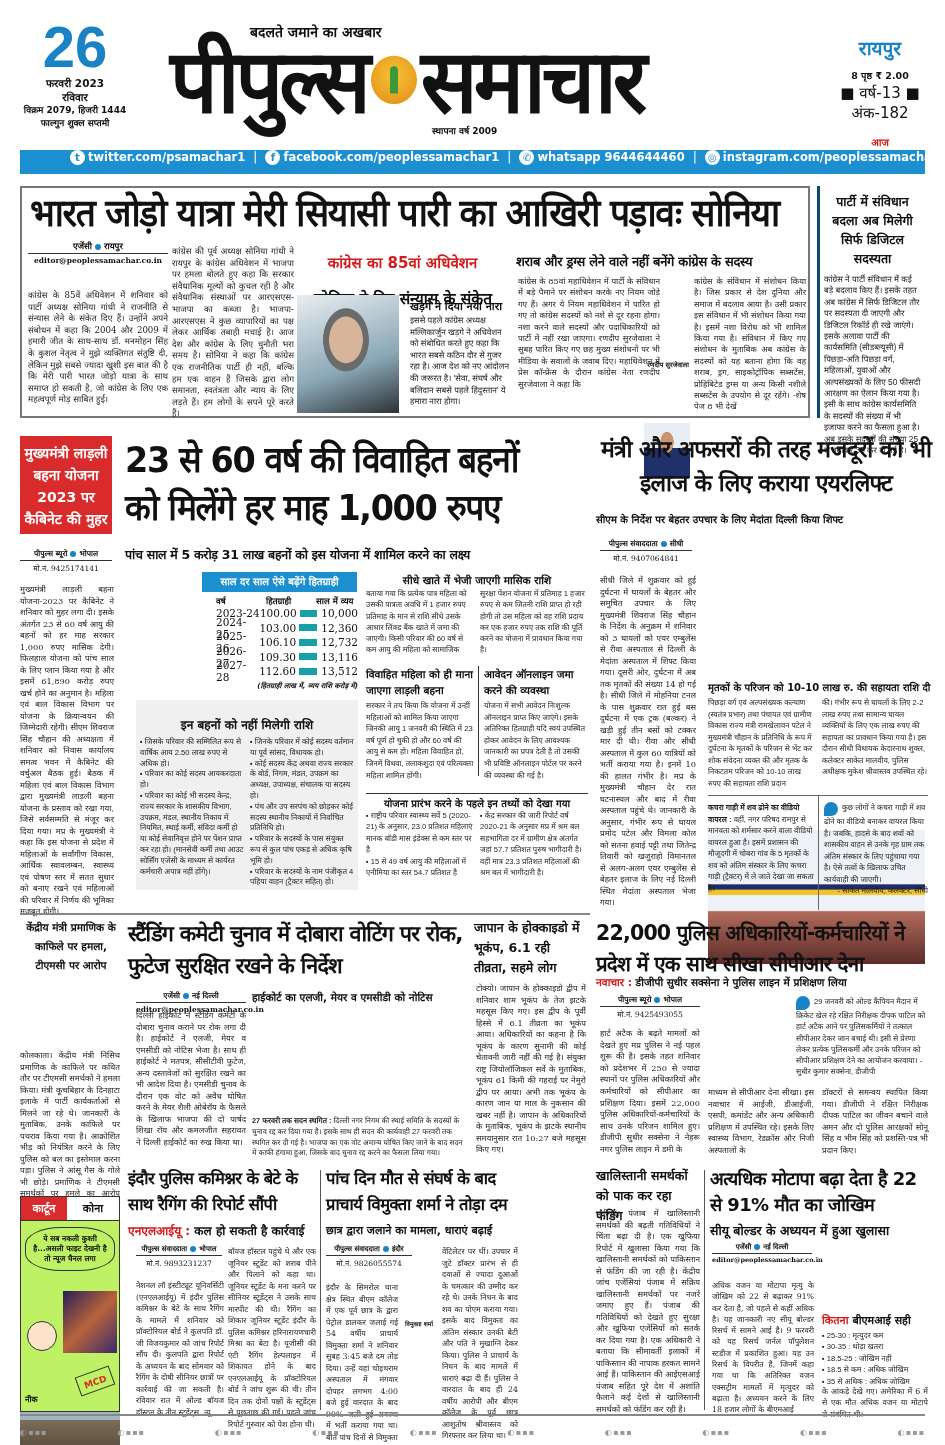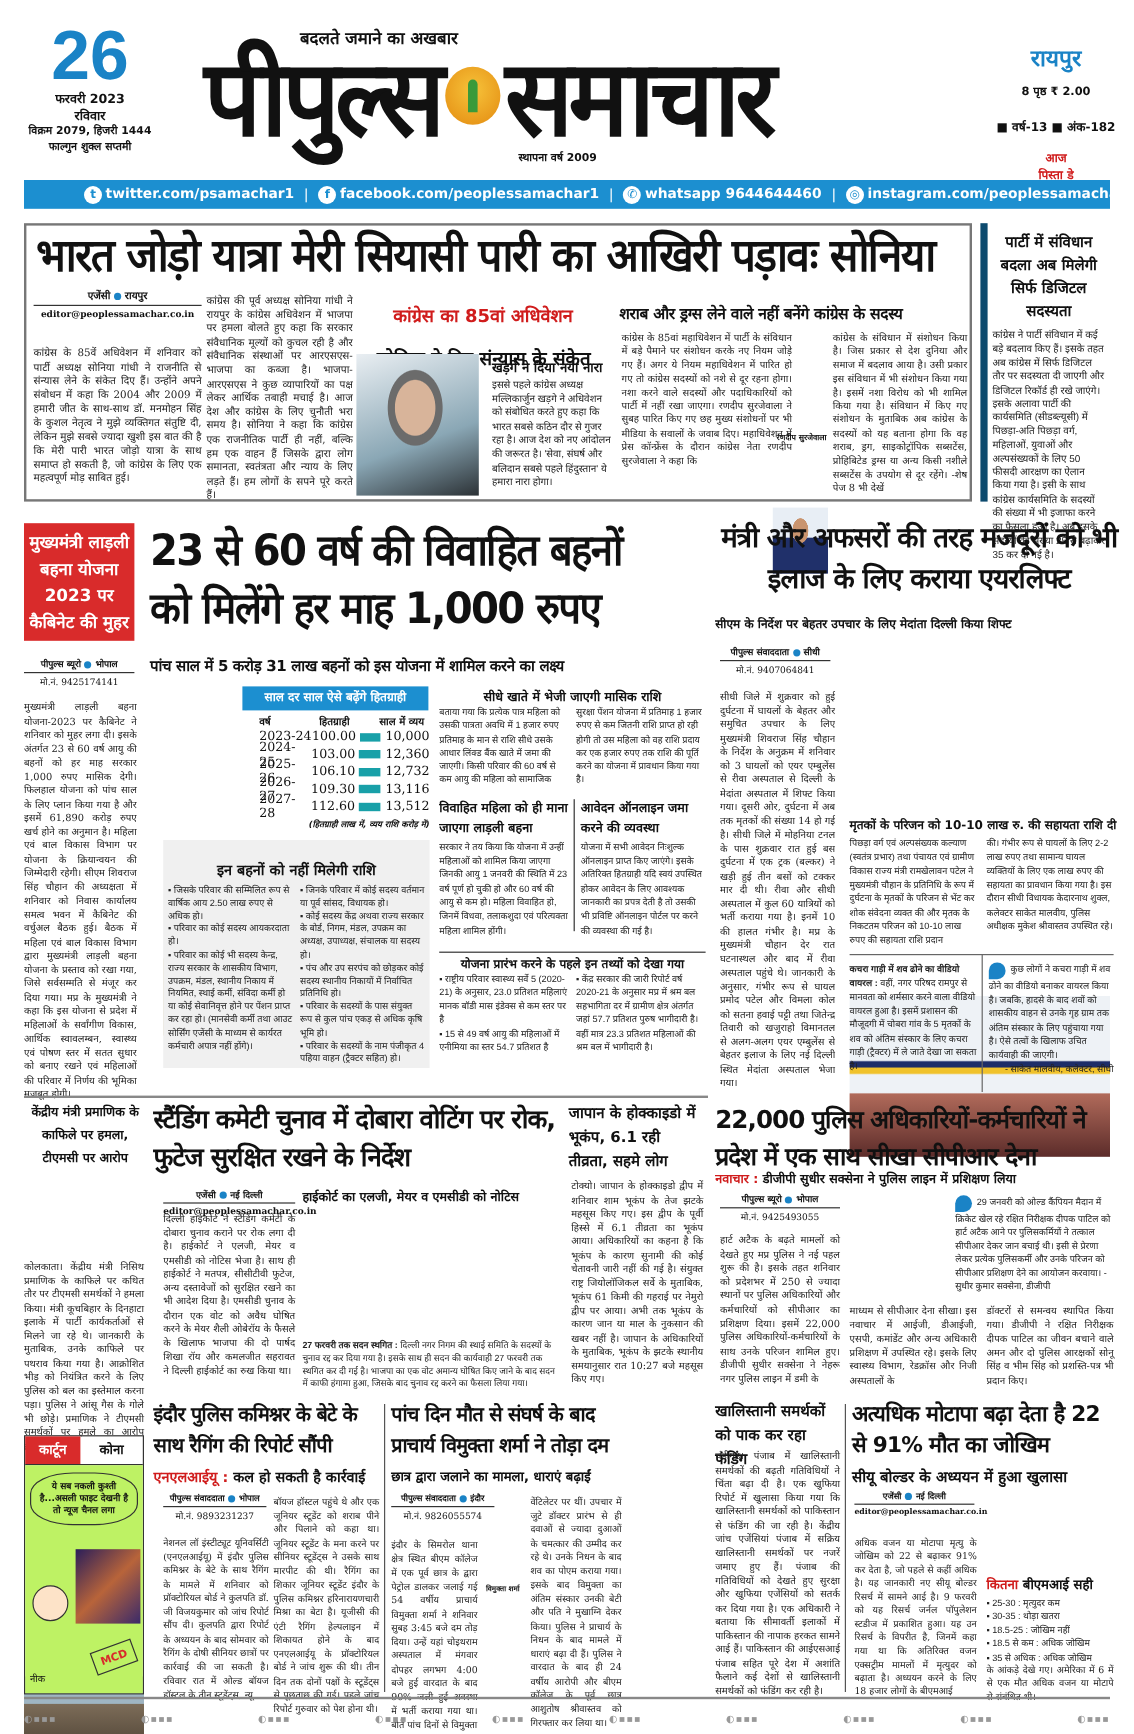--- a/index.html
+++ b/index.html
@@ -11,29 +11,29 @@
 .date-line{font-size:10.5px;line-height:14px;font-weight:bold}
 .date-line.small{font-size:9px;line-height:13px}
 .tagline{left:250px;top:22px;font-size:14px;font-weight:bold}
 .logo{left:170px;top:40px;width:600px;height:85px;font:bold 84px/85px "DejaVu Sans",sans-serif;letter-spacing:-4px;white-space:nowrap;transform:scaleY(1.05)}
 .logo .emblem{display:inline-block;width:46px;height:46px;border-radius:50%;background:radial-gradient(circle at 50% 40%,#f7c33a,#e38a10);vertical-align:middle;margin:0 4px;position:relative;top:-8px}
 .logo .emblem:after{content:"";position:absolute;left:19px;top:10px;width:8px;height:26px;background:#3a9a3a;border-radius:4px 4px 0 0}
 .founded{left:432px;top:124px;font-size:9px;font-weight:bold}
 .right-block{left:820px;top:35px;width:120px;text-align:center}
 .city{font:bold 19px "DejaVu Sans",sans-serif;color:#1a83c6}
 .pages{font-size:9.5px;font-weight:bold;margin-top:8px}
-.issue{font-size:10px;font-weight:bold;margin-top:16px}
+.issue{font-size:15px;font-weight:normal;margin-top:0}
 .today{font-size:10px;font-weight:bold;color:#d01c1c;margin-top:14px;line-height:14px}
-.social-bar{left:20px;top:150px;width:905px;height:24px;background:#1c8fd0;color:#fff;display:flex;align-items:center;padding-left:50px;font-size:11.5px;font-weight:bold;gap:6px;white-space:nowrap}
+.social-bar{left:20px;top:150px;width:905px;height:24px;background:#1c8fd0;color:#fff;display:flex;padding-left:50px;font-size:11.5px;font-weight:bold;gap:6px;white-space:nowrap}
 .social-bar .sep{opacity:.8;margin:0 2px}
 .soc-icon{display:inline-block;width:15px;height:15px;border-radius:50%;background:#fff;color:#1c8fd0;font-size:10px;line-height:15px;text-align:center;margin-right:3px;vertical-align:middle}
 .box{border:2px solid #777}
 .lead-box{left:20px;top:186px;width:790px;height:232px}
 .lead-head{left:30px;top:190px;font:bold 38px/46px "DejaVu Sans",sans-serif;letter-spacing:-1.5px;white-space:nowrap;transform:scaleX(.93);transform-origin:left}
-.side-box{left:817px;top:186px;width:108px;height:232px;border-left:6px solid #0c4a6e;padding:0 4px}
+.side-box{left:817px;top:186px;width:108px;height:232px;border-left:3px solid #0c4a6e;padding:0 4px}
 .side-head{font:bold 12.5px/19px "DejaVu Sans",sans-serif;text-align:center;margin-top:6px}
 .body-txt{font-family:"DejaVu Serif",serif;font-size:8.6px;line-height:11.6px;text-align:justify;color:#222}
 .sans-txt{font-family:"Liberation Sans",sans-serif;font-size:9px;line-height:12px;color:#222}
 .byline{font-size:8.5px;font-weight:bold;text-align:center;border-bottom:1px solid #333;padding-bottom:2px}
 .dot{display:inline-block;width:6px;height:6px;border-radius:50%;background:#1a83c6;margin:0 3px;vertical-align:middle}
 .email{font-family:"DejaVu Serif",serif;font-size:7.5px;text-align:center;padding-top:2px;font-weight:bold}
 .red{color:#d01c1c}
 .photo{background:linear-gradient(135deg,#6a6f7a,#c5a48c 40%,#6d4b3c 70%,#2a3540);position:relative;overflow:hidden}
 .photo.sonia{background:radial-gradient(ellipse at 48% 38%,#d8b49a 0 22%,#6b6b6b 23% 30%,transparent 31%),linear-gradient(160deg,#e9eef2,#8aa7b5 60%,#2c3236)}
 .photo.surjewala{background:radial-gradient(ellipse at 50% 35%,#c9946f 0 20%,transparent 21%),linear-gradient(#e8eef5 0 45%,#20306a 46%)}
@@ -225,21 +225,21 @@
 <div class="abs" style="left:20px;top:1196px;width:100px;height:216px;border:1px solid #333">
   <div style="display:flex;height:24px;border-bottom:1px solid #333">
     <div style="width:46px;background:#d92b2b;color:#fff;font:bold 11px/24px 'DejaVu Sans',sans-serif;text-align:center">कार्टून</div>
     <div style="flex:1;font:bold 11px/24px 'DejaVu Sans',sans-serif;text-align:center">कोना</div>
   </div>
   <div class="photo cartoon" style="height:190px;position:relative">
     <div style="position:absolute;left:4px;top:6px;width:90px;border:1px solid #333;border-radius:40%;padding:6px 4px;font-size:7.5px;line-height:10px;text-align:center;font-weight:bold">ये सब नकली कुश्ती है...असली फाइट देखनी है तो न्यूज चैनल लगा</div>
     <div style="position:absolute;left:42px;top:70px;width:54px;height:62px;background:linear-gradient(135deg,#2a1e5a,#b8643a 50%,#3a2a6a)"></div>
     <div style="position:absolute;left:6px;top:100px;width:30px;height:30px;border-radius:50%;border:1px solid #333;background:#fde3c8"></div>
     <div style="position:absolute;left:56px;top:150px;width:36px;height:20px;border:1px solid #333;transform:rotate(-20deg);color:#d92b2b;font:bold 9px/20px 'DejaVu Sans',sans-serif;text-align:center">MCD</div>
-    <div style="position:absolute;left:4px;top:172px;font-size:8px;font-weight:normal">नीक</div>
+    <div style="position:absolute;left:4px;top:172px;font-size:8px;font-weight:bold">नीक</div>
   </div>
 </div>
 
 <div class="abs" style="left:128px;top:918px;width:340px;font:bold 21.5px/32px 'DejaVu Sans',sans-serif;letter-spacing:-.8px">स्टैंडिंग कमेटी चुनाव में दोबारा वोटिंग पर रोक, फुटेज सुरक्षित रखने के निर्देश</div>
 <div class="abs" style="left:136px;top:990px;width:110px">
   <div class="byline" style="font-size:7.5px"><span>एजेंसी</span><span class="dot"></span><span>नई दिल्ली</span></div>
   <div class="email">editor@peoplessamachar.co.in</div>
 </div>
 <div class="abs" style="left:252px;top:990px;width:222px;font:bold 10.5px 'DejaVu Sans',sans-serif;white-space:nowrap">हाईकोर्ट का एलजी, मेयर व एमसीडी को नोटिस</div>
 <div class="abs body-txt" style="left:136px;top:1010px;width:110px;font-size:8.2px;line-height:11.5px">दिल्ली हाईकोर्ट ने स्टैंडिंग कमेटी के दोबारा चुनाव कराने पर रोक लगा दी है। हाईकोर्ट ने एलजी, मेयर व एमसीडी को नोटिस भेजा है। साथ ही हाईकोर्ट ने मतपत्र, सीसीटीवी फुटेज, अन्य दस्तावेजों को सुरक्षित रखने का भी आदेश दिया है। एमसीडी चुनाव के दौरान एक वोट को अवैध घोषित करने के मेयर शैली ओबेरॉय के फैसले के खिलाफ भाजपा की दो पार्षद शिखा रॉय और कमलजीत सहरावत ने दिल्ली हाईकोर्ट का रुख किया था।</div>

